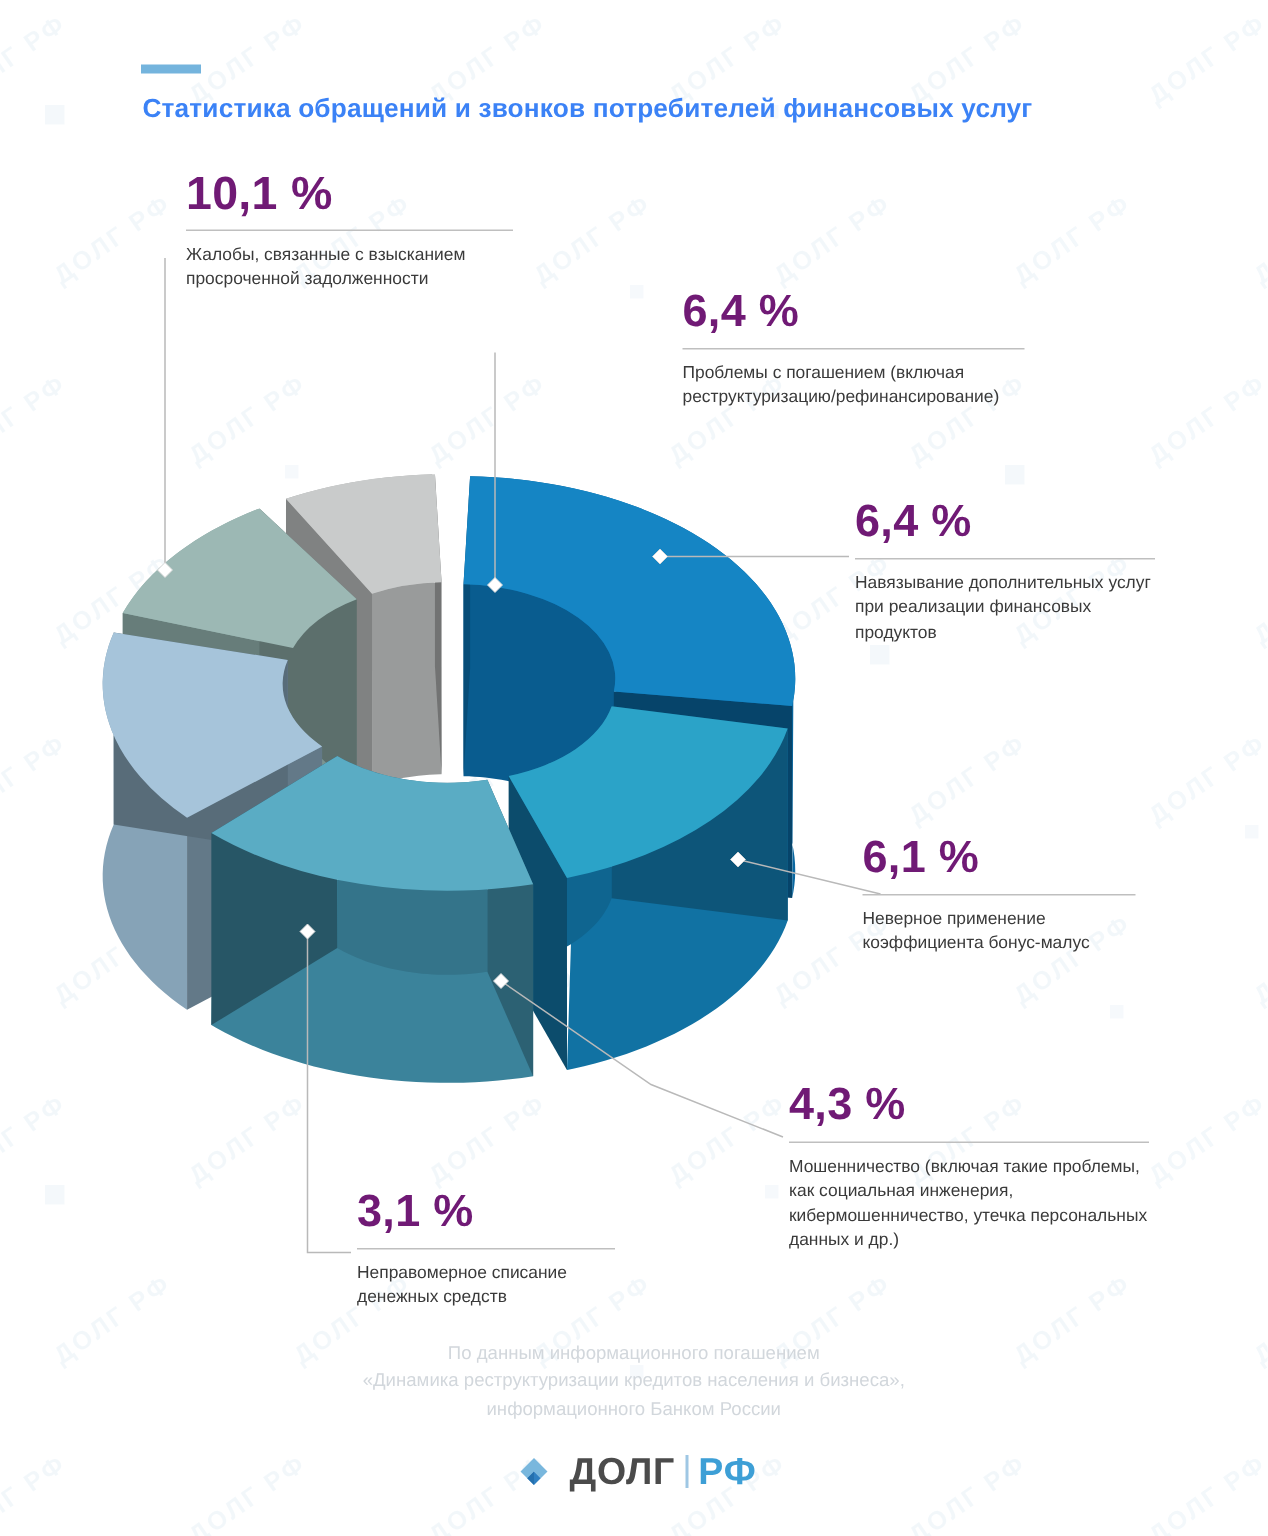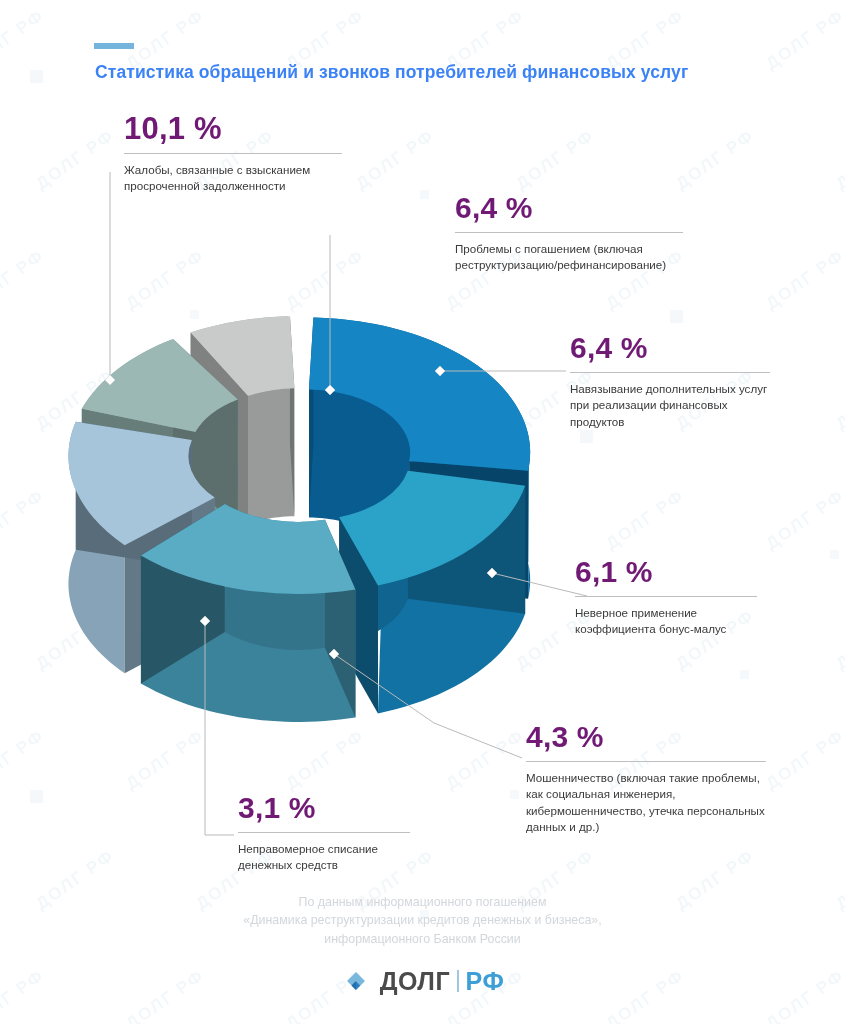--- a/index.html
+++ b/index.html
@@ -240,21 +240,21 @@
   <div class="desc">Мошенничество (включая такие проблемы, как социальная инженерия, кибермошенничество, утечка персональных данных и др.)</div>
 </div>
 <div class="callout" id="callout-5">
   <div class="pct">3,1 %</div>
   <div class="rule"></div>
   <div class="desc">Неправомерное списание денежных средств</div>
 </div>
 
 <div id="source-note">
   <div>По данным информационного погашением</div>
-  <div>«Динамика реструктуризации кредитов денежных и бизнеса»,</div>
+  <div>«Динамика реструктуризации кредитов населения и бизнеса»,</div>
   <div>информационного Банком России</div>
 </div>
 
 <div id="logo">
   <div id="logo-mark">
     <svg width="30" height="30" viewBox="0 0 30 30">
       <path d="M15 6 L24 15 L19.5 19.5 L15 15 L10.5 19.5 L6 15 Z" fill="#79b7dd"></path>
       <path d="M15 15 L19.5 19.5 L15 24 L10.5 19.5 Z" fill="#2f80c2"></path>
       <path d="M10.5 19.5 L15 15 L15 24 Z" fill="#2470ae"></path>
     </svg>

